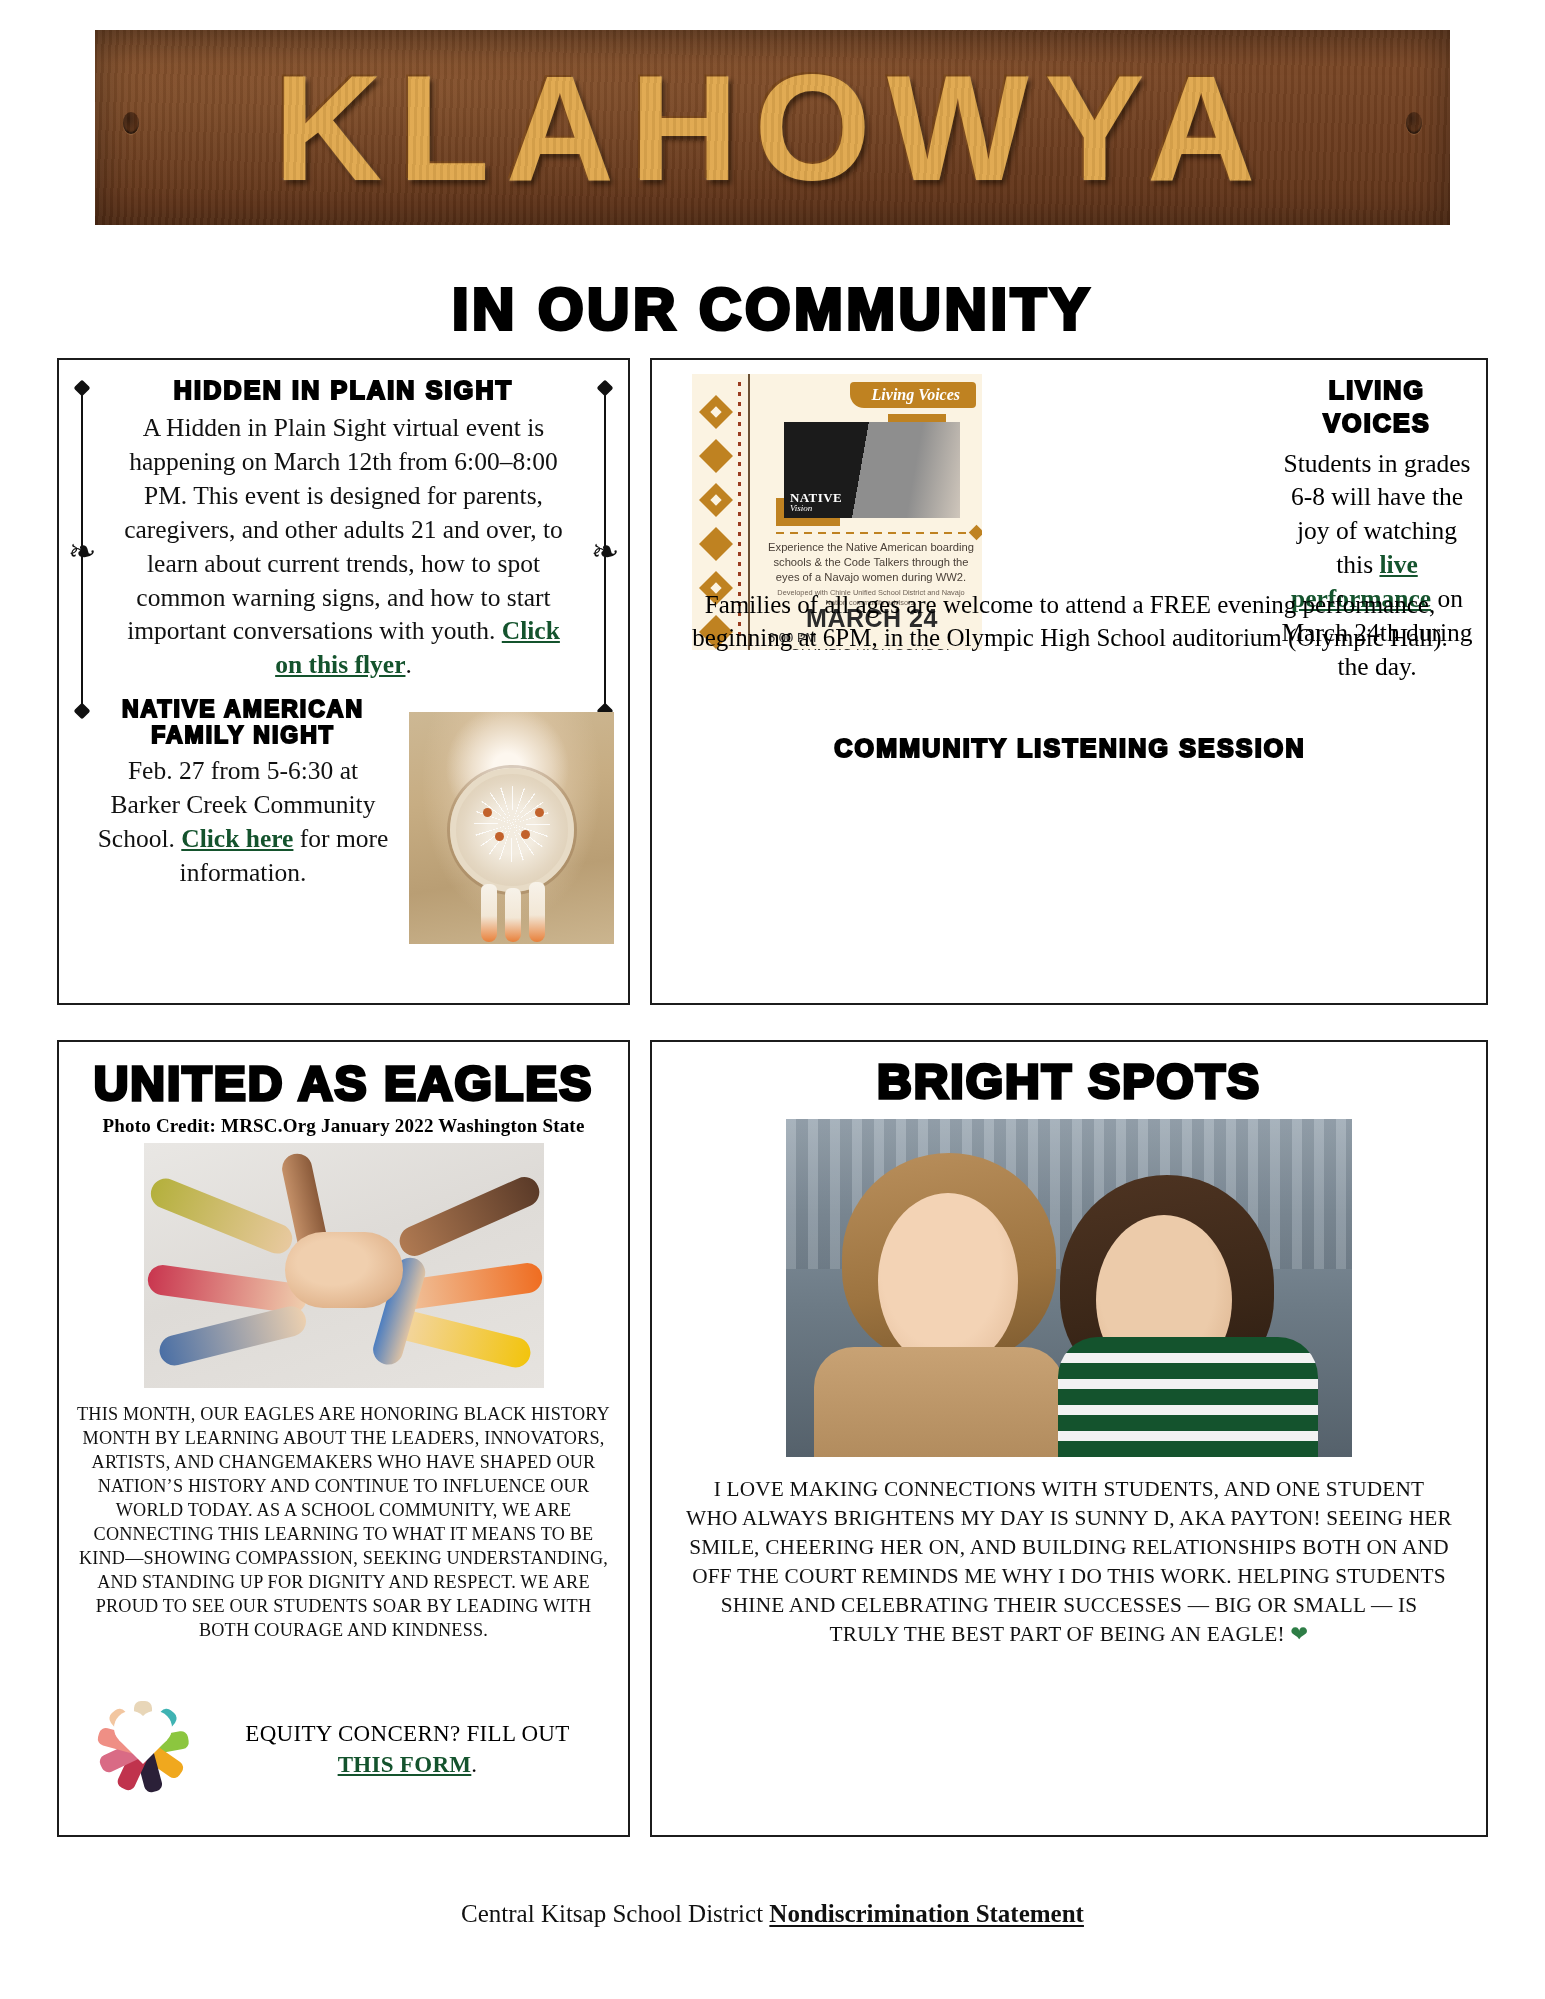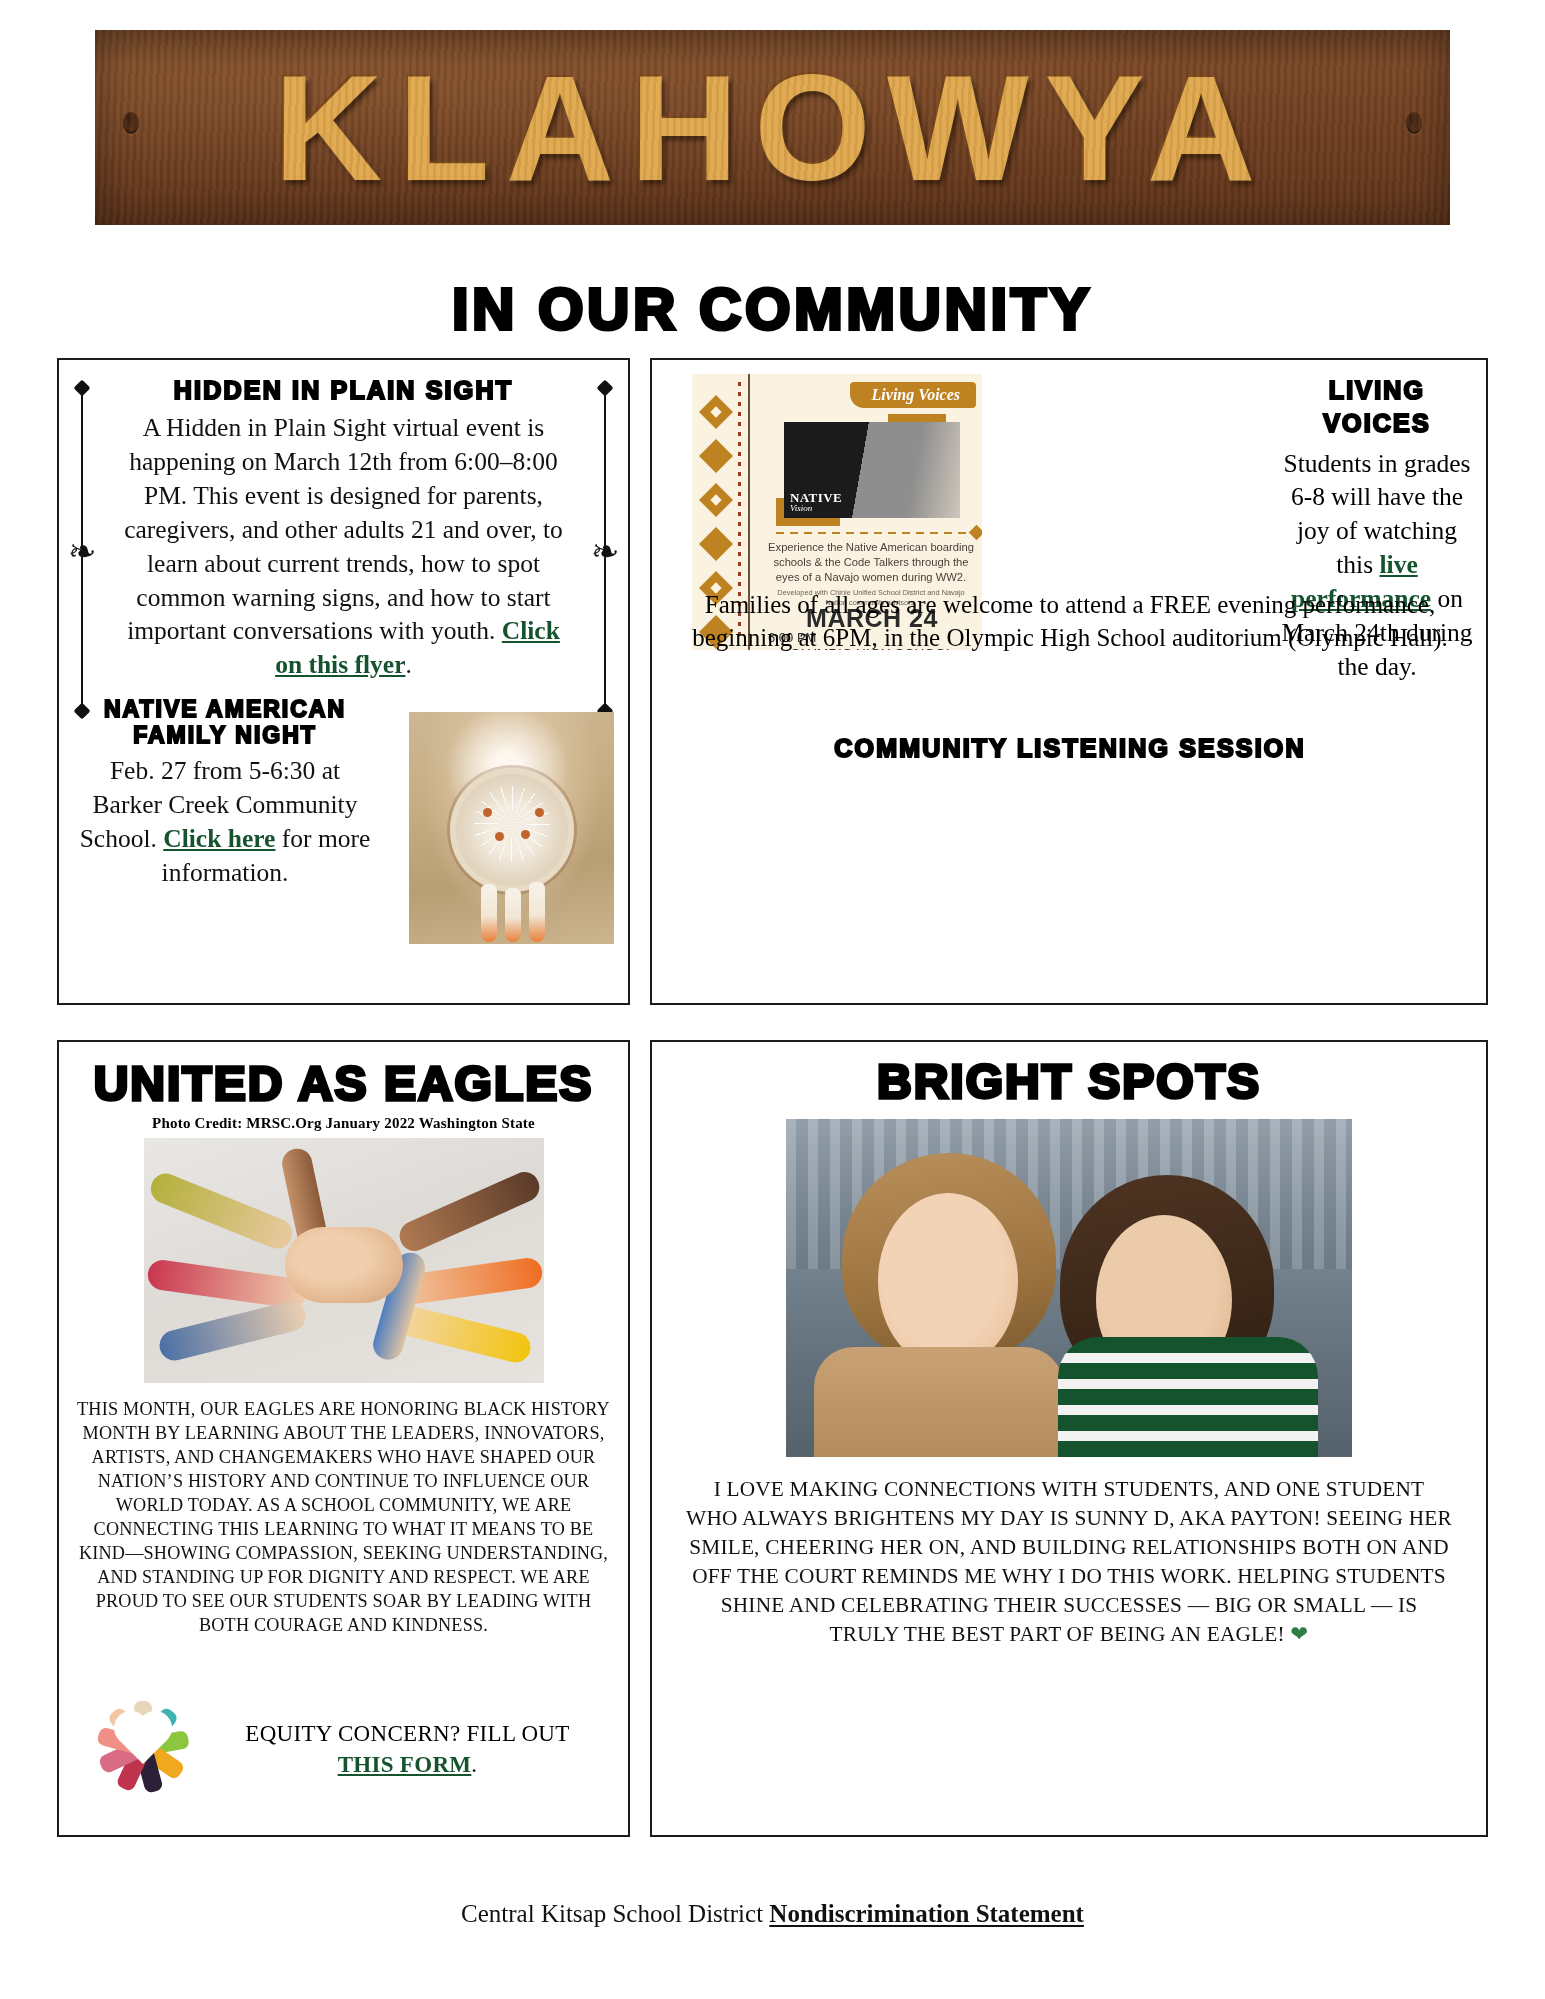--- a/index.html
+++ b/index.html
@@ -92,21 +92,21 @@
     margin:0 0 6px 0;
   }
   .sec-head.sm{font-size:23px;letter-spacing:2px;-webkit-text-stroke:2px #000;}
   .body-serif{font-size:25.5px;line-height:1.33;text-align:center;color:#111;}
   a.lnk, .lnk{
     color:#14532d;font-weight:700;text-decoration:underline;text-underline-offset:2px;text-align:center;
   }
 
   
   .hips{position:absolute;left:52px;right:52px;top:16px;}
-  .naf{position:absolute;left:16px;top:336px;width:300px;}
+  .naf{position:absolute;left:34px;top:336px;width:300px;}
   .naf .sec-head.sm{line-height:1.14;}
   .dream{
     position:absolute;left:350px;top:352px;width:205px;height:232px;
     background:
       radial-gradient(circle at 48% 24%, #fdf7ef 0 7%, rgba(253,247,239,0) 30%),
       radial-gradient(ellipse at 50% 30%, #d9c2a0 0 28%, rgba(217,194,160,0) 62%),
       linear-gradient(170deg,#cdb894 0%,#c7ad83 35%,#b99e74 68%,#cbb58f 100%);
       overflow:hidden;
   }
   .dream .hoop{position:absolute;left:50%;top:56px;transform:translateX(-50%);
@@ -164,21 +164,21 @@
   .lv-right{width:198px;float:right;text-align:center;font-size:25.5px;line-height:1.33;}
   .lv-wide{position:absolute;left:10px;right:8px;top:228px;text-align:center;
     font-size:25px;line-height:1.32;}
 
   
   .eagles-title{
     text-align:center;font-family:"Liberation Sans",sans-serif;font-weight:700;
     font-size:48px;letter-spacing:2px;-webkit-text-stroke:3.5px #000;paint-order:stroke fill;
     margin:14px 0 4px 0;
   }
-  .credit{text-align:center;font-size:15px;font-weight:700;letter-spacing:.2px;margin-bottom:6px;}
+  .credit{text-align:center;font-size:19px;font-weight:700;letter-spacing:.2px;margin-bottom:6px;}
   .hands{
     margin:0 auto;width:400px;height:245px;position:relative;overflow:hidden;
     background:linear-gradient(160deg,#e9e7e4 0%,#dedbd7 45%,#e6e3df 100%);
   }
   .hands .arm{position:absolute;height:30px;border-radius:16px;transform-origin:0 50%;}
   .hands .ctr{position:absolute;left:50%;top:52%;transform:translate(-50%,-50%);
     width:118px;height:76px;border-radius:40px;
     background:radial-gradient(ellipse at 40% 40%,#f0cfae 0 35%, #e2b68f 70%, #c99a72 100%);}
   .smallcaps{
     font-size:18.2px;line-height:1.32;text-align:center;color:#111;

